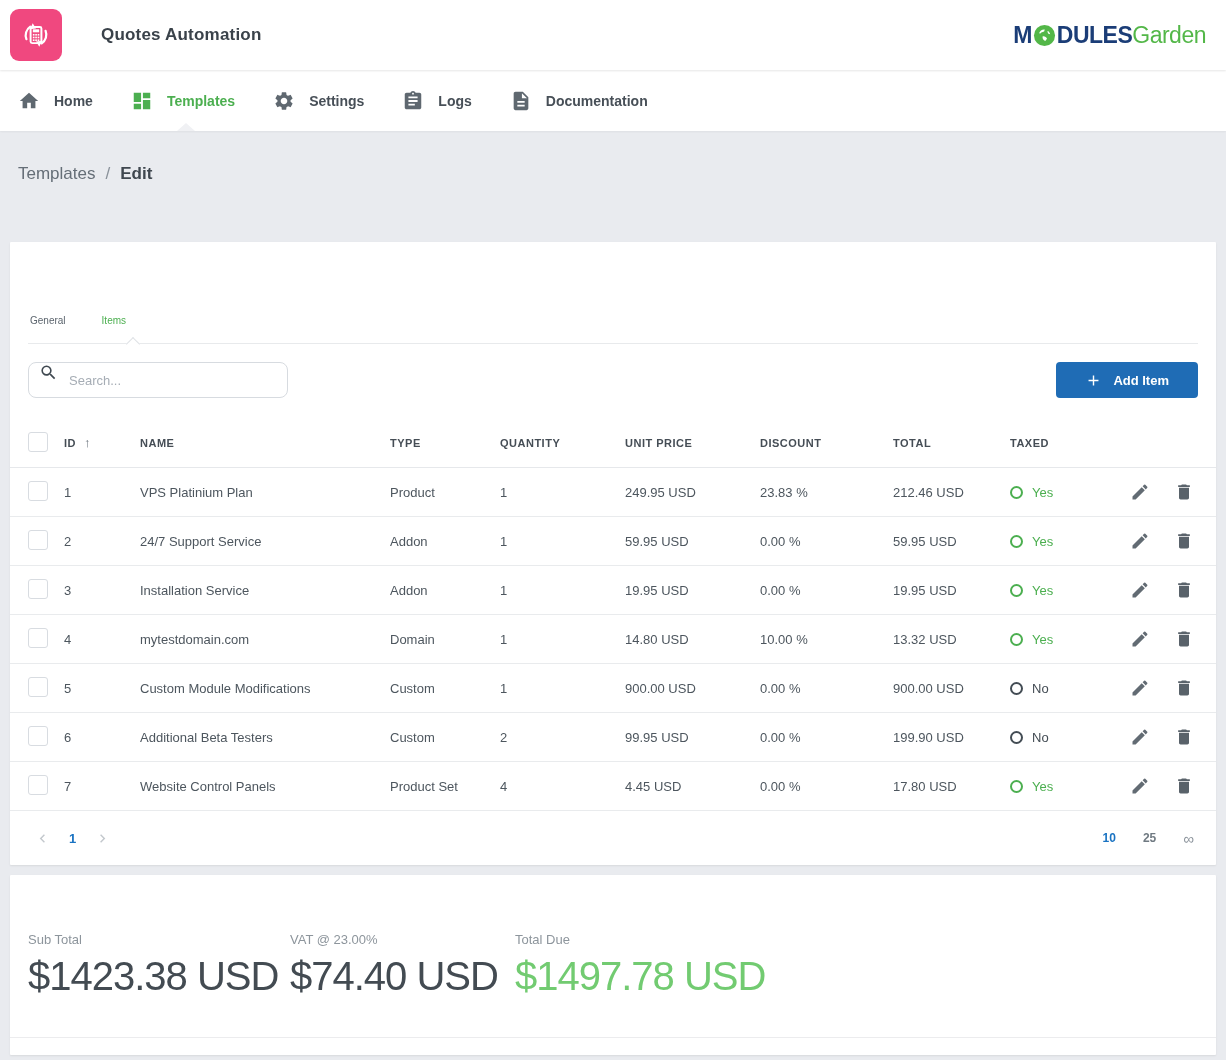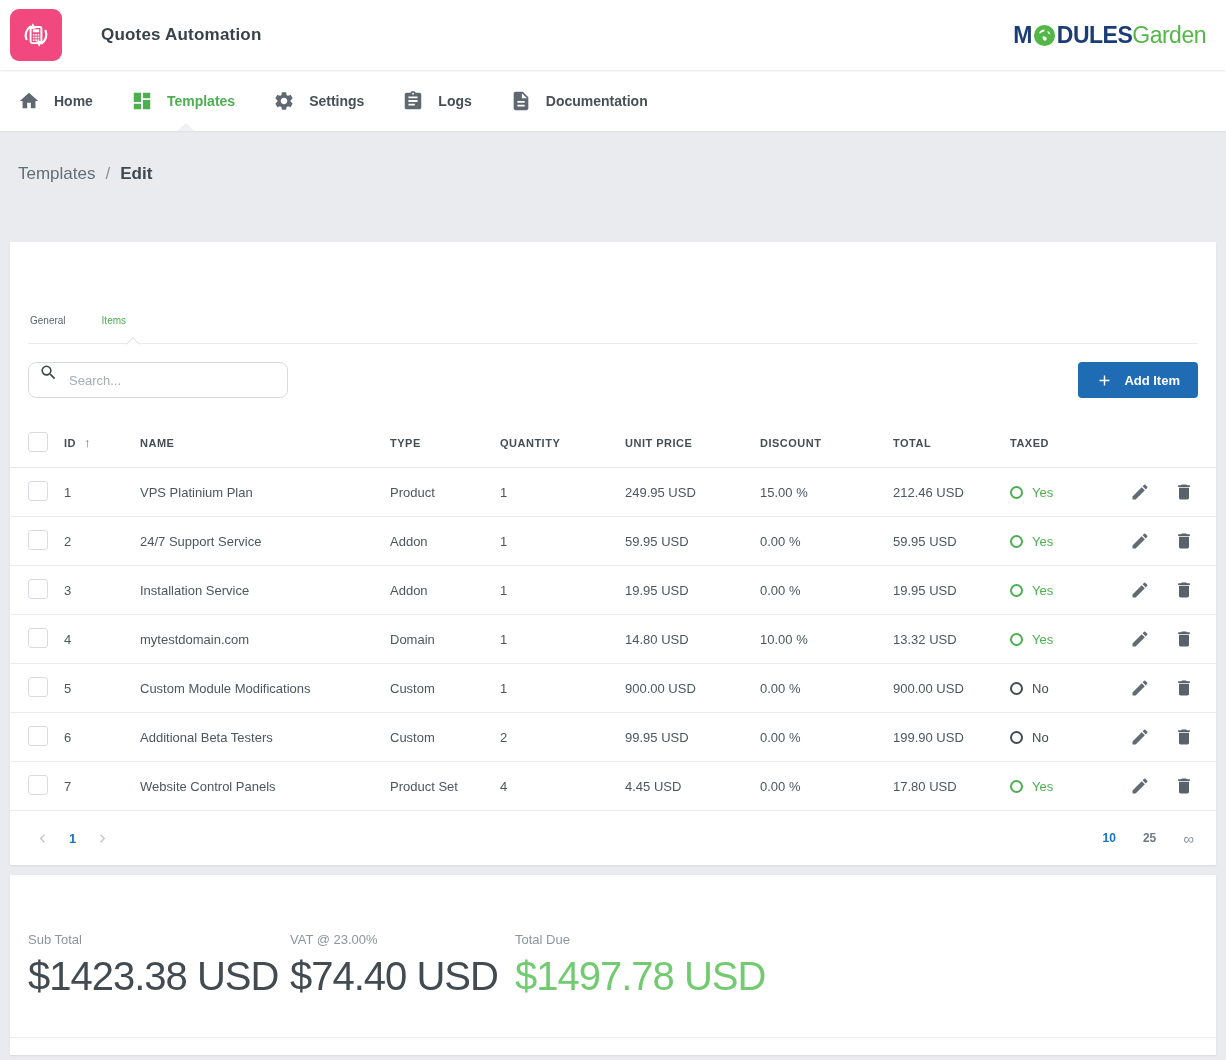--- a/index.html
+++ b/index.html
@@ -44,21 +44,21 @@
   .tab.active { color:var(--accent-green,#4caf50); }
   .tab-caret { position:absolute; bottom:-6px; left:100px; width:10px; height:10px; background:#fff;
       border-left:1px solid #dfe2e6; border-top:1px solid #dfe2e6; transform:rotate(45deg); }
 
   
   .toolbar { display:flex; justify-content:space-between; align-items:center; padding:18px 18px 20px; }
   .search-box { width:260px; height:36px; border:1px solid #d7dbe0; border-radius:8px; display:flex; padding:0 10px; background:#fff; }
   .search-box .s-icon { width:19px; height:19px; color:#3f4850; flex:0 0 auto; }
   .search-box input { border:0; outline:none; flex:1; margin-left:11px; font-size:13px; color:#4a525a; font-family:inherit; background:transparent; }
   .search-box input::placeholder { color:#a6adb5; }
-  .btn-primary { height:36px; padding:0 18px; background:var(--button-blue,#1f6cb5); color:#fff; border:0; border-radius:4px;
+  .btn-primary { height:36px; padding:0 29px; background:var(--button-blue,#1f6cb5); color:#fff; border:0; border-radius:4px;
       display:flex; align-items:center; gap:11px; font-size:13px; font-weight:700; cursor:pointer; font-family:inherit; }
   .btn-primary .p-icon { width:17px; height:17px; display:flex; }
 
   
   .trow { display:flex; align-items:center; padding-left:18px; height:49px; border-bottom:1px solid #e9ebed; }
   .trow.thead { height:50px; border-bottom:1px solid #e6e8eb; }
   .thead .cell { font-size:11px; font-weight:700; color:#454d55; letter-spacing:.5px; }
   .cell { font-size:13px; color:#4d565e; }
   .c-check { width:36px; }
   .c-id { width:76px; }
@@ -283,21 +283,21 @@
         <span class="cell c-actions"></span>
       </div>
       <div>
   <div class="trow">
     <span class="cell c-check"><span class="checkbox"></span></span>
     <span class="cell c-id">1</span>
     <span class="cell c-name">VPS Platinium Plan</span>
     <span class="cell c-type">Product</span>
     <span class="cell c-qty">1</span>
     <span class="cell c-price">249.95 USD</span>
-    <span class="cell c-discount">15.00 %</span>
+    <span class="cell c-discount">23.83 %</span>
     <span class="cell c-total">212.46 USD</span>
     <span class="cell c-taxed taxed yes">
       <span class="taxed-dot"></span>
       <span class="taxed-label">Yes</span>
     </span>
     <span class="cell c-actions">
       <span class="action-btn edit">
                 <svg class="ic">
                   <use href="#icon-pencil"></use>
                 </svg>

